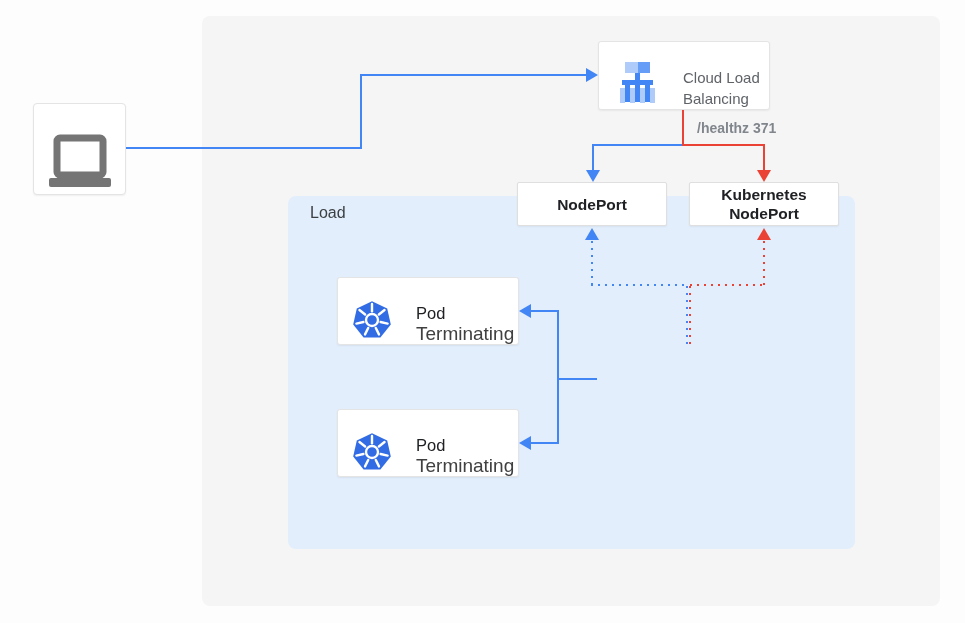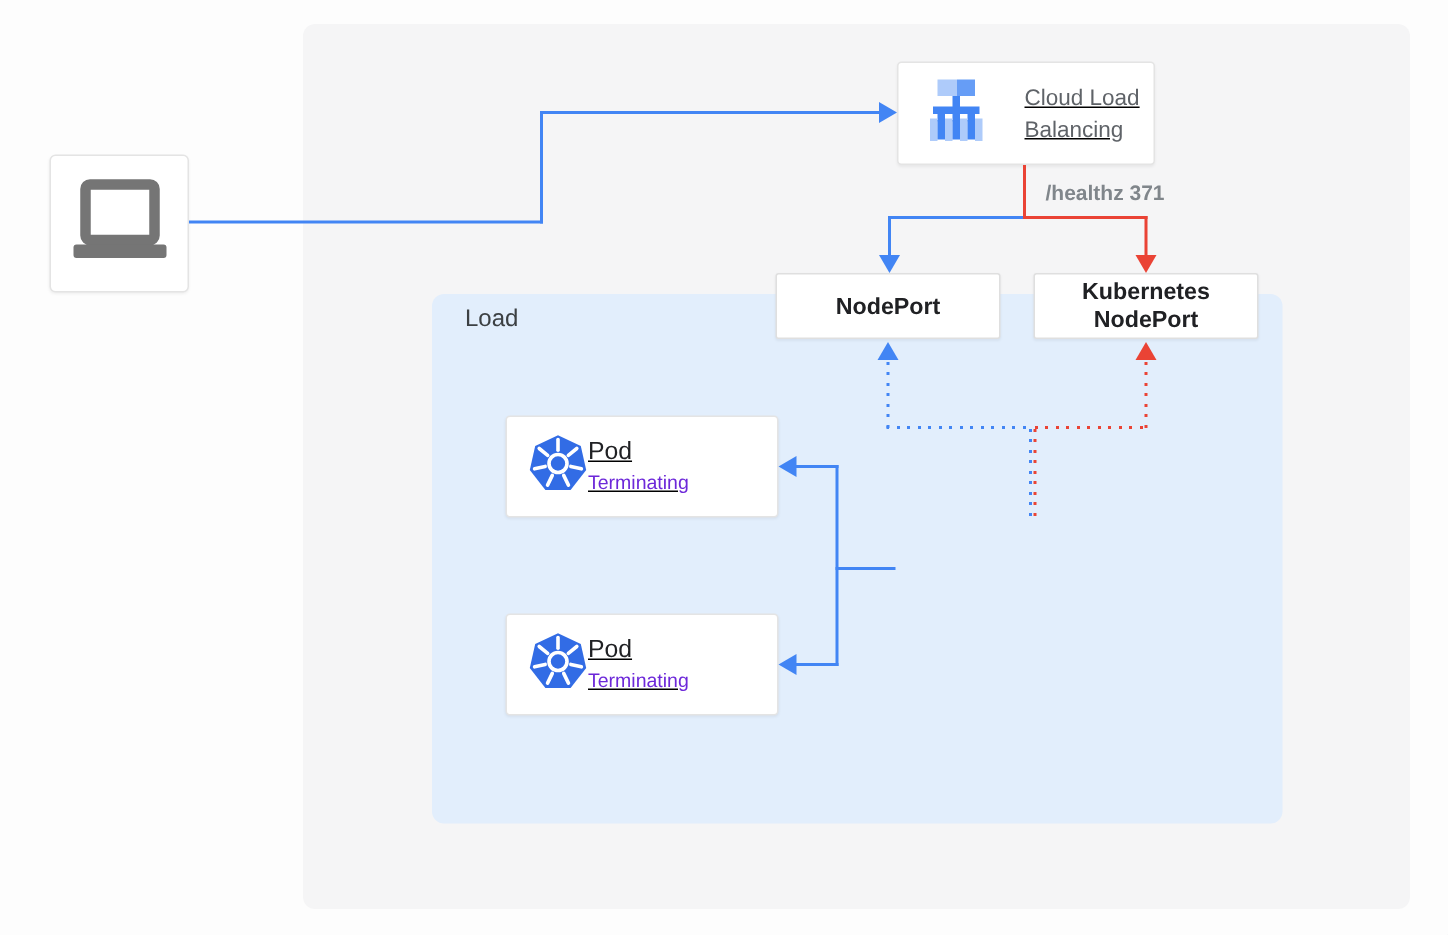--- a/index.html
+++ b/index.html
@@ -7,41 +7,41 @@
   body { font-family: "Liberation Sans", sans-serif; }
   .canvas { position: relative; width: 965px; height: 623px; background: #fdfdfd; overflow: hidden; }
 
   .gray-panel  { position: absolute; left: 202px; top: 16px; width: 738px; height: 590px;
                  background: #f5f5f6; border-radius: 8px; }
   .nodes-panel { position: absolute; left: 288px; top: 196px; width: 567px; height: 353px;
                  background: #e2eefc; border-radius: 8px; }
   .nodes-label { position: absolute; left: 310px; top: 204px; font-size: 16px; color: #3c4043; }
 
   .card { position: absolute; background: #ffffff; border: 1px solid #e4e4e4; border-radius: 3px;
-          box-shadow: 0 1px 2px rgba(0,0,0,0.06); display: flex; align-items: center; text-decoration: underline; }
+          box-shadow: 0 1px 2px rgba(0,0,0,0.06); display: flex; align-items: flex-end; }
 
   .laptop-box { left: 33px; top: 103px; width: 93px; height: 92px; border-radius: 4px; justify-content: center; }
 
   .clb-box { left: 598px; top: 41px; width: 172px; height: 69px; padding-left: 14px; }
   .clb-text { margin-left: 22px; font-size: 15px; line-height: 21px; color: #5f6368; width: 92px; }
 
   .port-box { position: absolute; background: #fff; border: 1px solid #dfdfdf; border-radius: 2px;
               box-shadow: 0 1px 2px rgba(0,0,0,0.05);
               display: flex; flex-direction: column; align-items: center; justify-content: center;
               font-weight: bold; color: #202124; font-size: 15.5px; line-height: 19px; text-align: center; }
   .nodeport-box    { left: 517px; top: 182px; width: 150px; height: 44px; }
   .healthcheck-box { left: 689px; top: 182px; width: 150px; height: 44px; }
 
   .entity-box { padding-left: 14px; }
   .pod1-box { left: 337px; top: 277px; width: 182px; height: 68px; }
   .pod2-box { left: 337px; top: 409px; width: 182px; height: 68px; }
   .kube-proxy-box { left: 597px; top: 345px; width: 187px; height: 66px; }
-  .entity-text { }
+  .entity-text { margin-left: 24px; }
   .entity-title { font-size: 16.5px; color: #202124; line-height: 22px; }
-  .entity-sub   { font-size: 13px; color: #6d28d9; line-height: 20px; }
+  .entity-sub   { font-size: 19px; color: #404040; line-height: 20px; }
 
   .healthz-label { position: absolute; left: 697px; top: 120px; font-size: 14px; font-weight: bold; color: #80868b; }
 
   .line { position: absolute; }
   .blue-h { height: 2px; background: #4285f4; }
   .blue-v { width: 2px;  background: #4285f4; }
   .red-h  { height: 2px; background: #ea4335; }
   .red-v  { width: 2px;  background: #ea4335; }
   .dot-blue-h { height: 2px; background: repeating-linear-gradient(90deg,  #4285f4 0 2px, transparent 2px 7px); }
   .dot-blue-v { width: 2px;  background: repeating-linear-gradient(180deg, #4285f4 0 2px, transparent 2px 7px); }

